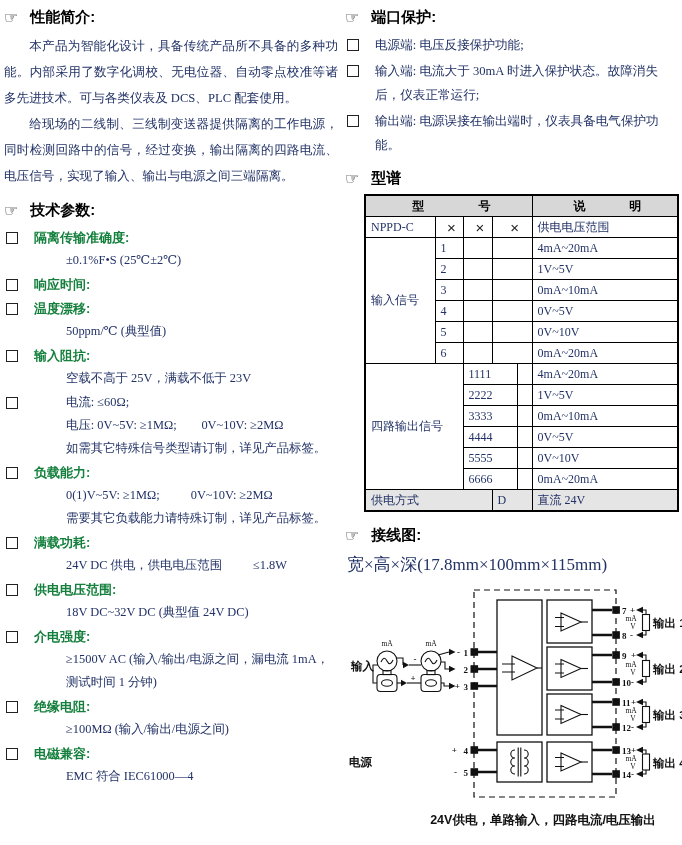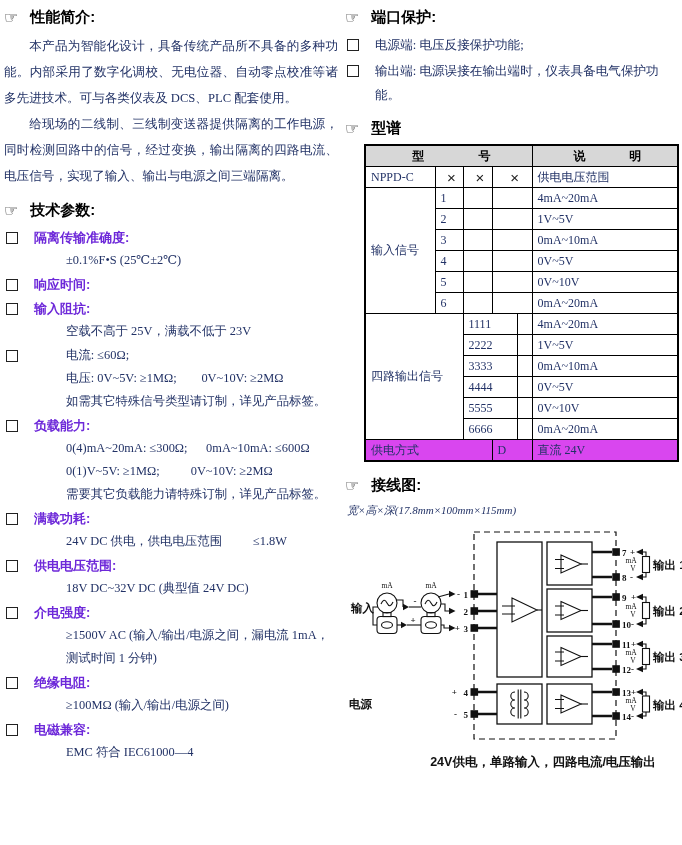--- a/index.html
+++ b/index.html
@@ -13,37 +13,37 @@
              font-family:"Liberation Sans","DejaVu Sans",sans-serif;
              font-weight:bold;font-size:15px;color:#000;}
   .hand{font-size:16px;line-height:16px;color:#000;}
 
   .para{margin:0;text-indent:2em;font-size:12.6px;line-height:26px;text-align:justify;}
 
   .t-item{display:flex;margin:0 0 1px 0;}
   .cb{width:10px;height:10px;border:1.4px solid #222;margin:6px 0 0 2px;flex:none;background:#fff;}
   .t-body{margin-left:16px;flex:1;}
   .t-label{font-family:"Liberation Sans","DejaVu Sans",sans-serif;font-weight:bold;
-           font-size:13px;line-height:23px;color:#6d28d9;}
+           font-size:13px;line-height:23px;color:#15803d;}
   .t-line{font-size:12.4px;line-height:23px;white-space:pre-wrap;margin-left:32px;}
 
   .p-item{display:flex;margin:0 0 2px 0;}
   .p-text{margin-left:16px;flex:1;font-size:12.6px;line-height:24px;font-family:Liberation Serif, serif;}
 
   table.model{border-collapse:collapse;margin:6px 0 0 19px;table-layout:fixed;width:313px;
               font-size:12px;color:#223266;}
   table.model td{border:1px solid #000;height:20px;padding:0 0 0 5px;overflow:hidden;}
   table.model{border:2px solid #000;}
   td.th{background:#d7d7d7;font-family:"Liberation Sans","DejaVu Sans",sans-serif;
         font-weight:bold;color:#000;padding:0;}
   .th-flex{display:flex;justify-content:space-around;align-items:center;padding:0 14px;}
   td.xcell{text-align:center;padding:0;font-family:"Liberation Sans","DejaVu Sans",sans-serif;
            font-size:15px;color:#222;}
-  td.gray{background:#d946ef;}
-  .dims{margin:8px 0 2px 2px;font-size:11px;font-style:italic;}
+  td.gray{background:#e5e5e5;}
+  .dims{margin:8px 0 2px 2px;font-size:17px;}
 
   svg .box{fill:#fff;stroke:#111;stroke-width:1.3;}
   svg .dash{fill:none;stroke:#111;stroke-width:1.2;stroke-dasharray:6 4;}
   svg .ln{fill:none;stroke:#111;stroke-width:1.1;}
   svg .w{fill:none;stroke:#111;stroke-width:2.4;}
   svg .sq{fill:#111;stroke:none;}
   svg .ar{fill:#111;stroke:none;}
   svg text{fill:#111;font-family:"Liberation Serif","DejaVu Serif",serif;}
   svg .tnum{font-size:9px;font-weight:bold;}
   svg .tsign{font-size:9px;font-weight:bold;}
@@ -81,20 +81,27 @@
       </div>
     </div>
 
     <div class="t-item">
       <span class="cb"></span>
       <div class="t-body">
         <div class="t-label">响应时间:</div>
       </div>
     </div>
 
+    <div class="t-item">
+      <span class="cb"></span>
+      <div class="t-body">
+        <div class="t-label">温度漂移:</div>
+        <div class="t-line">50ppm/℃ (典型值)</div>
+      </div>
+    </div>
 
     <div class="t-item">
       <span class="cb"></span>
       <div class="t-body">
         <div class="t-label">输入阻抗:</div>
         <div class="t-line">空载不高于 25V，满载不低于 23V</div>
       </div>
     </div>
 
     <div class="t-item">
@@ -103,21 +110,20 @@
         <div class="t-line">电流: ≤60Ω;</div>
         <div class="t-line">电压: 0V~5V: ≥1MΩ;        0V~10V: ≥2MΩ</div>
         <div class="t-line">如需其它特殊信号类型请订制，详见产品标签。</div>
       </div>
     </div>
 
     <div class="t-item">
       <span class="cb"></span>
       <div class="t-body">
         <div class="t-label">负载能力:</div>
-        <div class="t-line">0(4)mA~20mA: ≤300Ω;      0mA~10mA: ≤600Ω</div>
         <div class="t-line">0(1)V~5V: ≥1MΩ;          0V~10V: ≥2MΩ</div>
         <div class="t-line">需要其它负载能力请特殊订制，详见产品标签。</div>
       </div>
     </div>
 
     <div class="t-item">
       <span class="cb"></span>
       <div class="t-body">
         <div class="t-label">满载功耗:</div>
         <div class="t-line">24V DC 供电，供电电压范围          ≤1.8W</div>
@@ -160,20 +166,24 @@
   <div class="col col-right">
 
     <div class="sec-title">
       <span class="hand">☞</span>
       <span>端口保护:</span>
     </div>
 
     <div class="p-item">
       <span class="cb"></span>
       <div class="p-text">电源端: 电压反接保护功能;</div>
+    </div>
+    <div class="p-item">
+      <span class="cb"></span>
+      <div class="p-text">输入端: 电流大于 30mA 时进入保护状态。故障消失后，仪表正常运行;</div>
     </div>
     <div class="p-item">
       <span class="cb"></span>
       <div class="p-text">输出端: 电源误接在输出端时，仪表具备电气保护功能。</div>
     </div>
 
     <div class="sec-title" style="margin-top:12px;">
       <span class="hand">☞</span>
       <span>型谱</span>
     </div>

